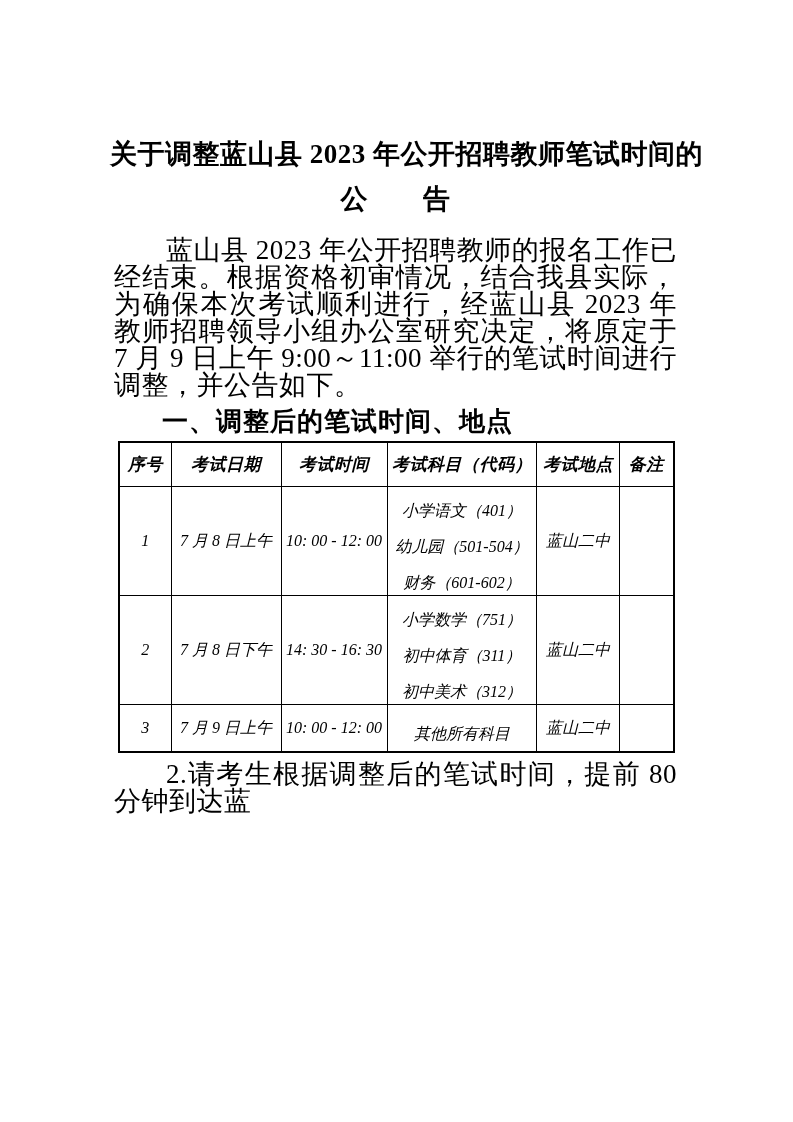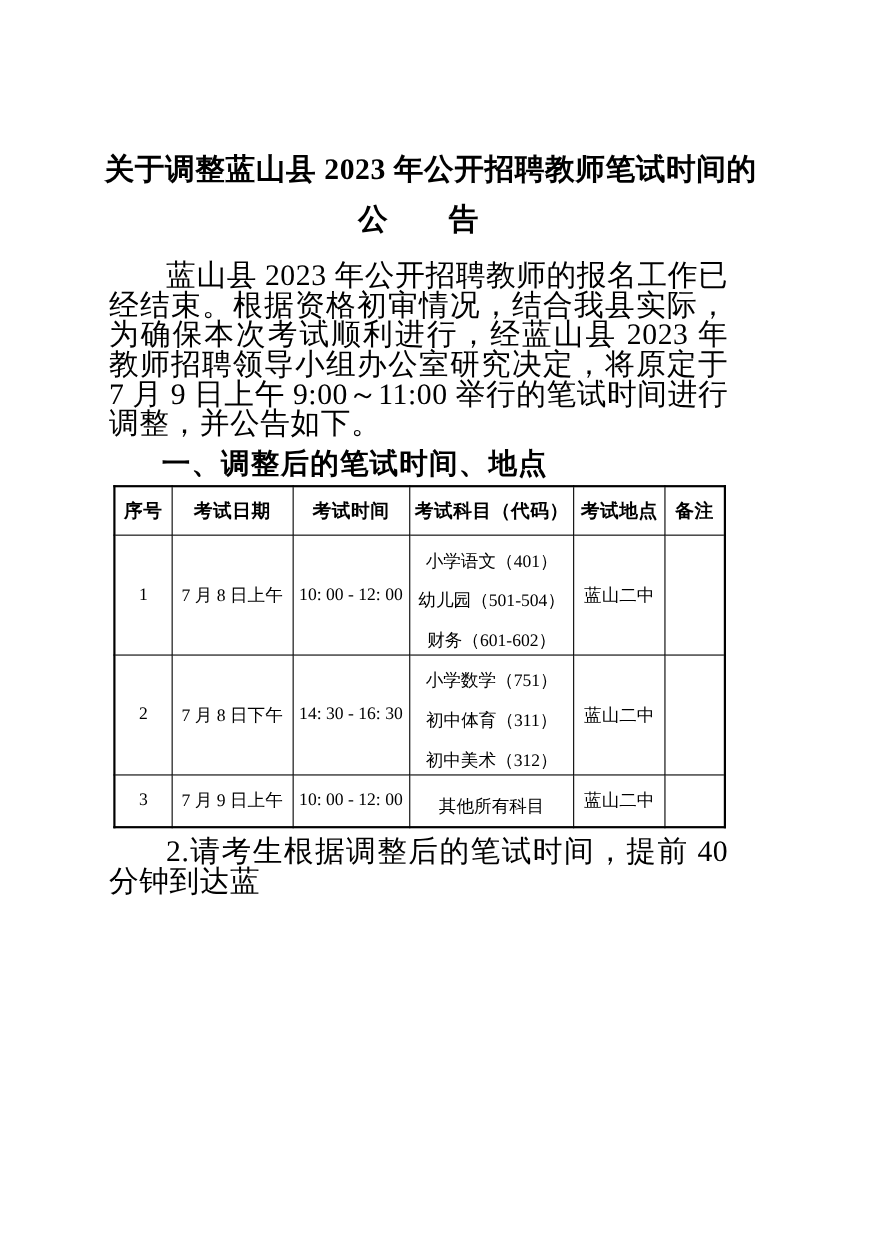--- a/index.html
+++ b/index.html
@@ -11,21 +11,21 @@
     position: relative;
     width: 793px;
     height: 1122px;
     background: #ffffff;
     overflow: hidden;
     font-family: "Liberation Serif", "DejaVu Serif", serif;
     color: #000000;
   }
   .content {
     position: absolute;
-    left: 95px;
+    left: 110px;
     top: 132px;
     width: 571px;
   }
   .doc-title {
     margin: 0 0 15px 0;
     font-size: 27px;
     font-weight: bold;
     line-height: 45px;
     text-align: center;
     letter-spacing: 0.5px;
@@ -56,20 +56,21 @@
     border: 2px solid #000000;
     table-layout: fixed;
   }
   .exam-table th,
   .exam-table td {
     border: 1px solid #000000;
     text-align: center;
     vertical-align: middle;
     padding: 0;
     overflow: hidden;
+    font-style: italic;
   }
   .exam-table th {
     height: 43px;
     font-size: 17px;
     font-weight: bold;
     font-family: "Liberation Sans", "DejaVu Sans", sans-serif;
     letter-spacing: 0.5px;
   }
   .exam-table td {
     font-size: 16px;
@@ -155,16 +156,16 @@
             <div class="subject-line">其他所有科目</div>
           </td>
           <td>蓝山二中</td>
           <td></td>
         </tr>
       </tbody>
     </table>
 
 
 
-    <p class="body-para para-2">2.请考生根据调整后的笔试时间，提前 40 分钟到达蓝</p>
+    <p class="body-para para-2">2.请考生根据调整后的笔试时间，提前 80 分钟到达蓝</p>
 
   </div>
 </div>
 
 </body></html>

